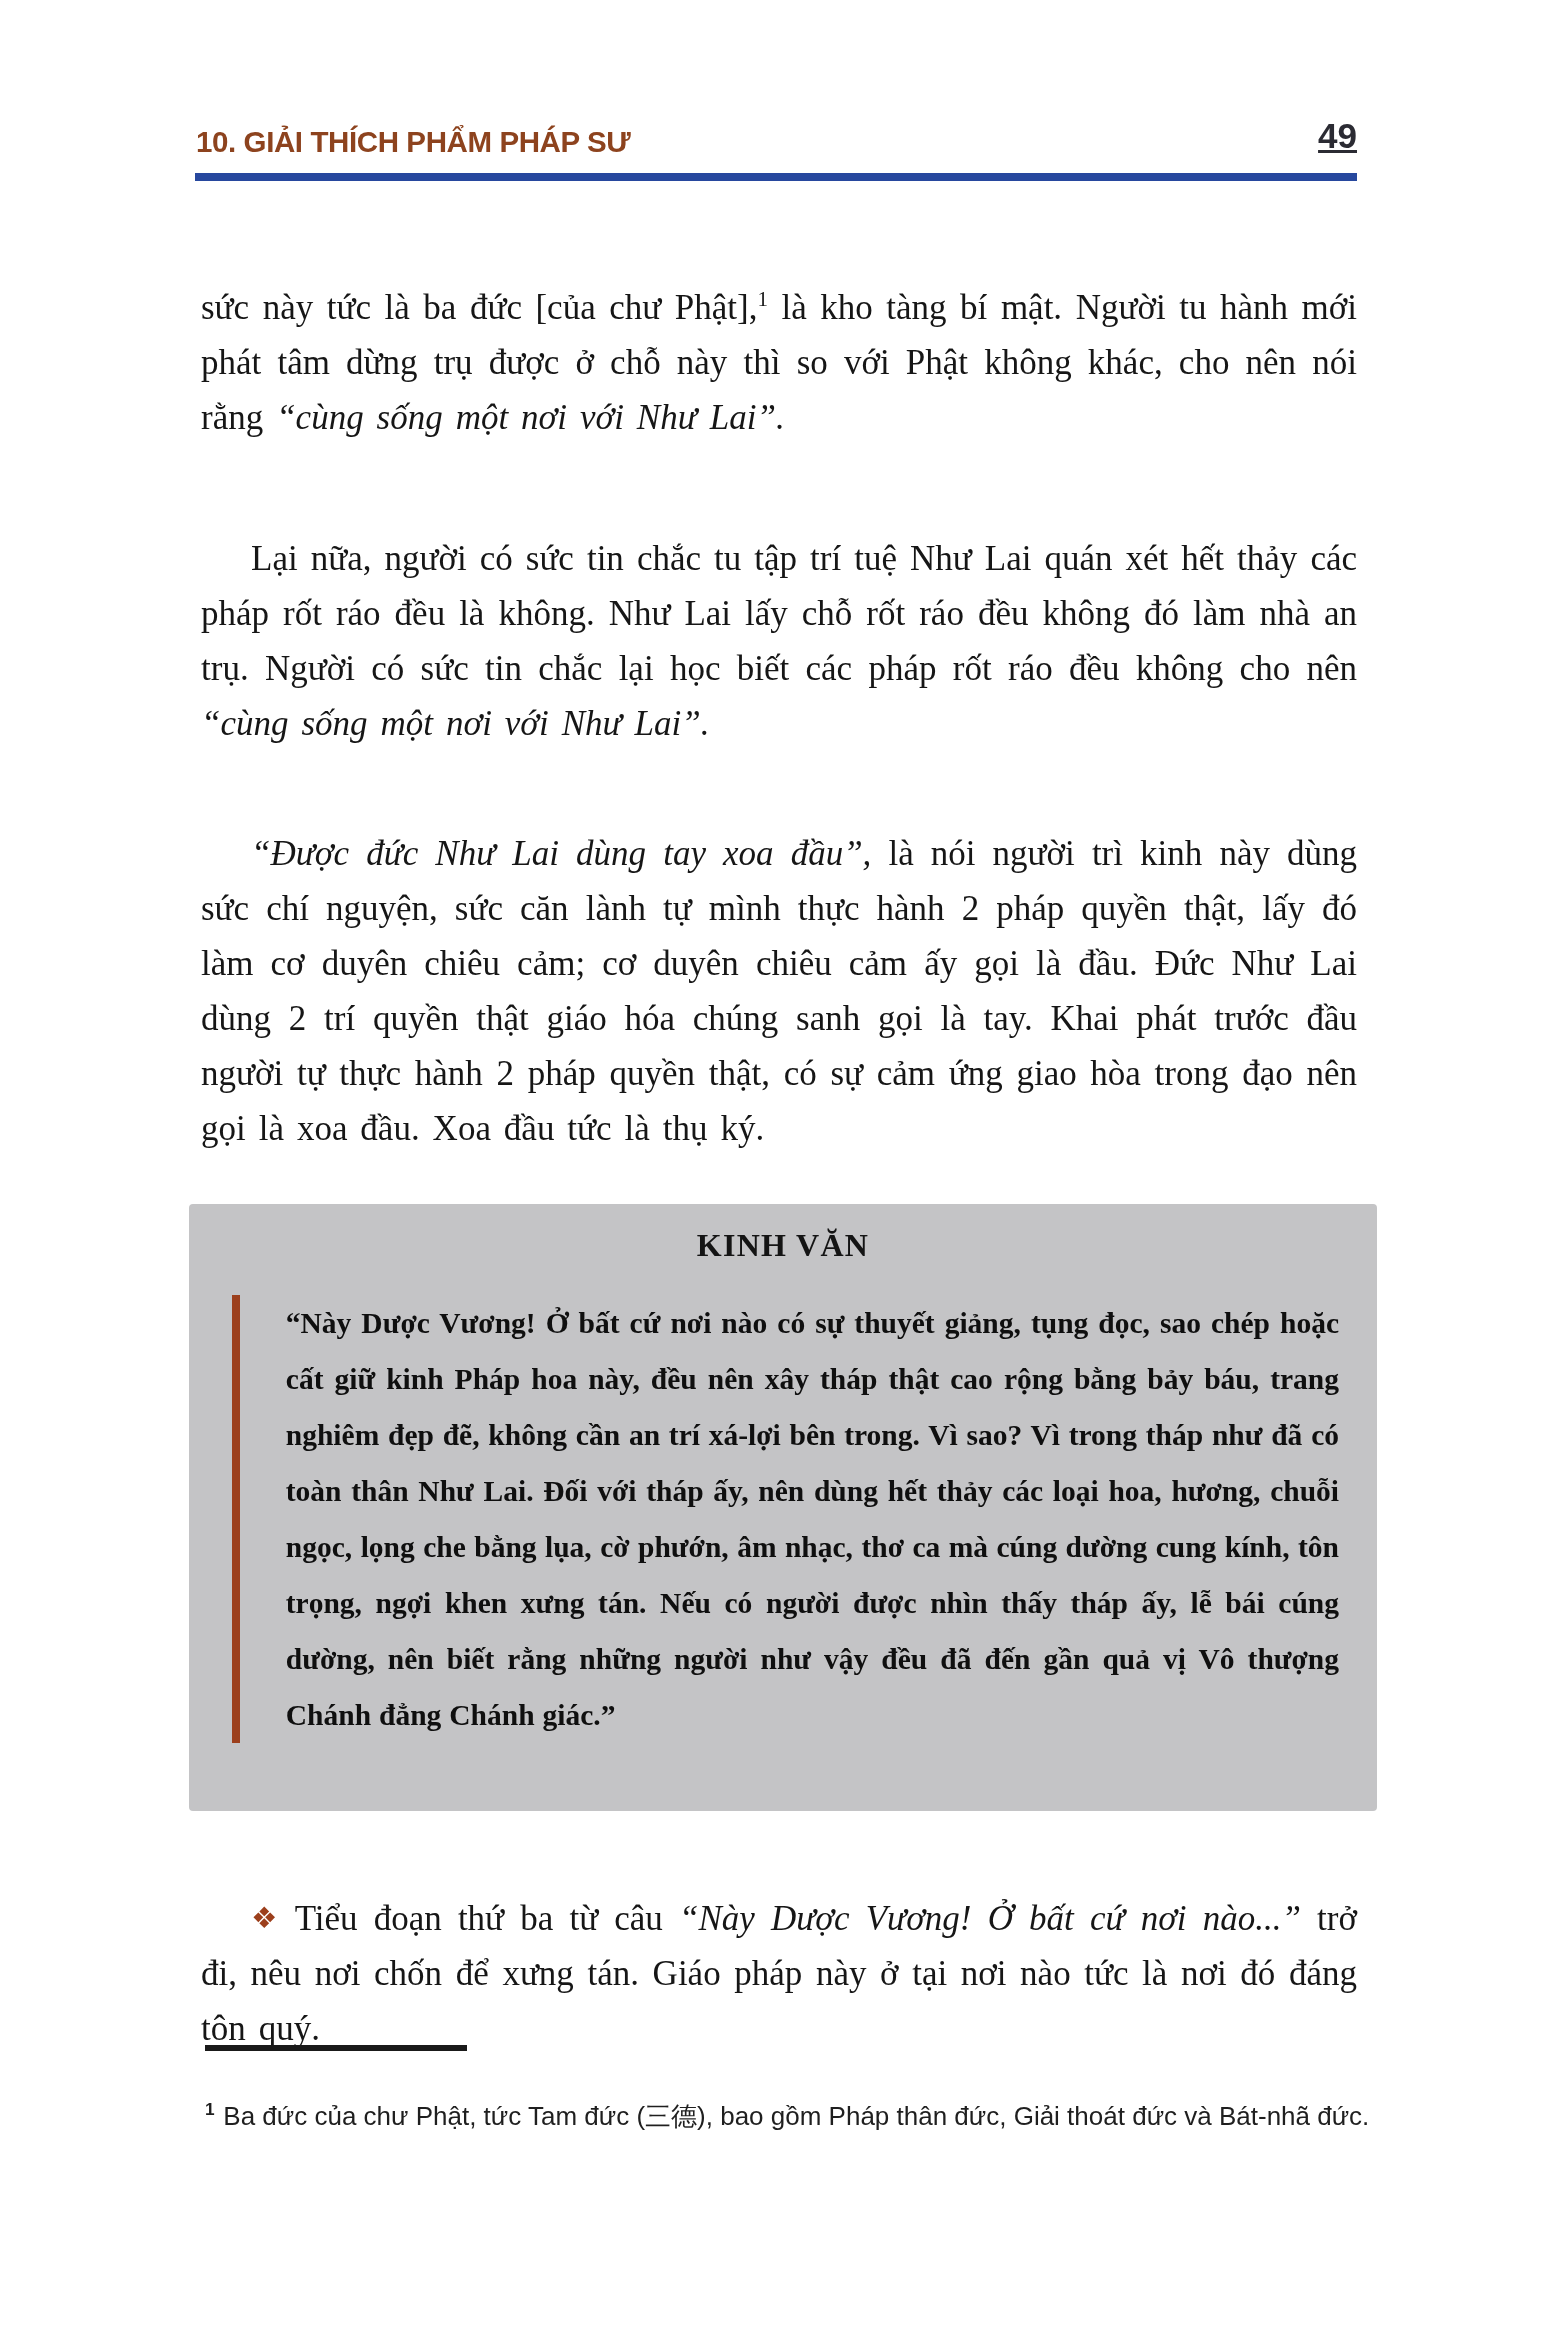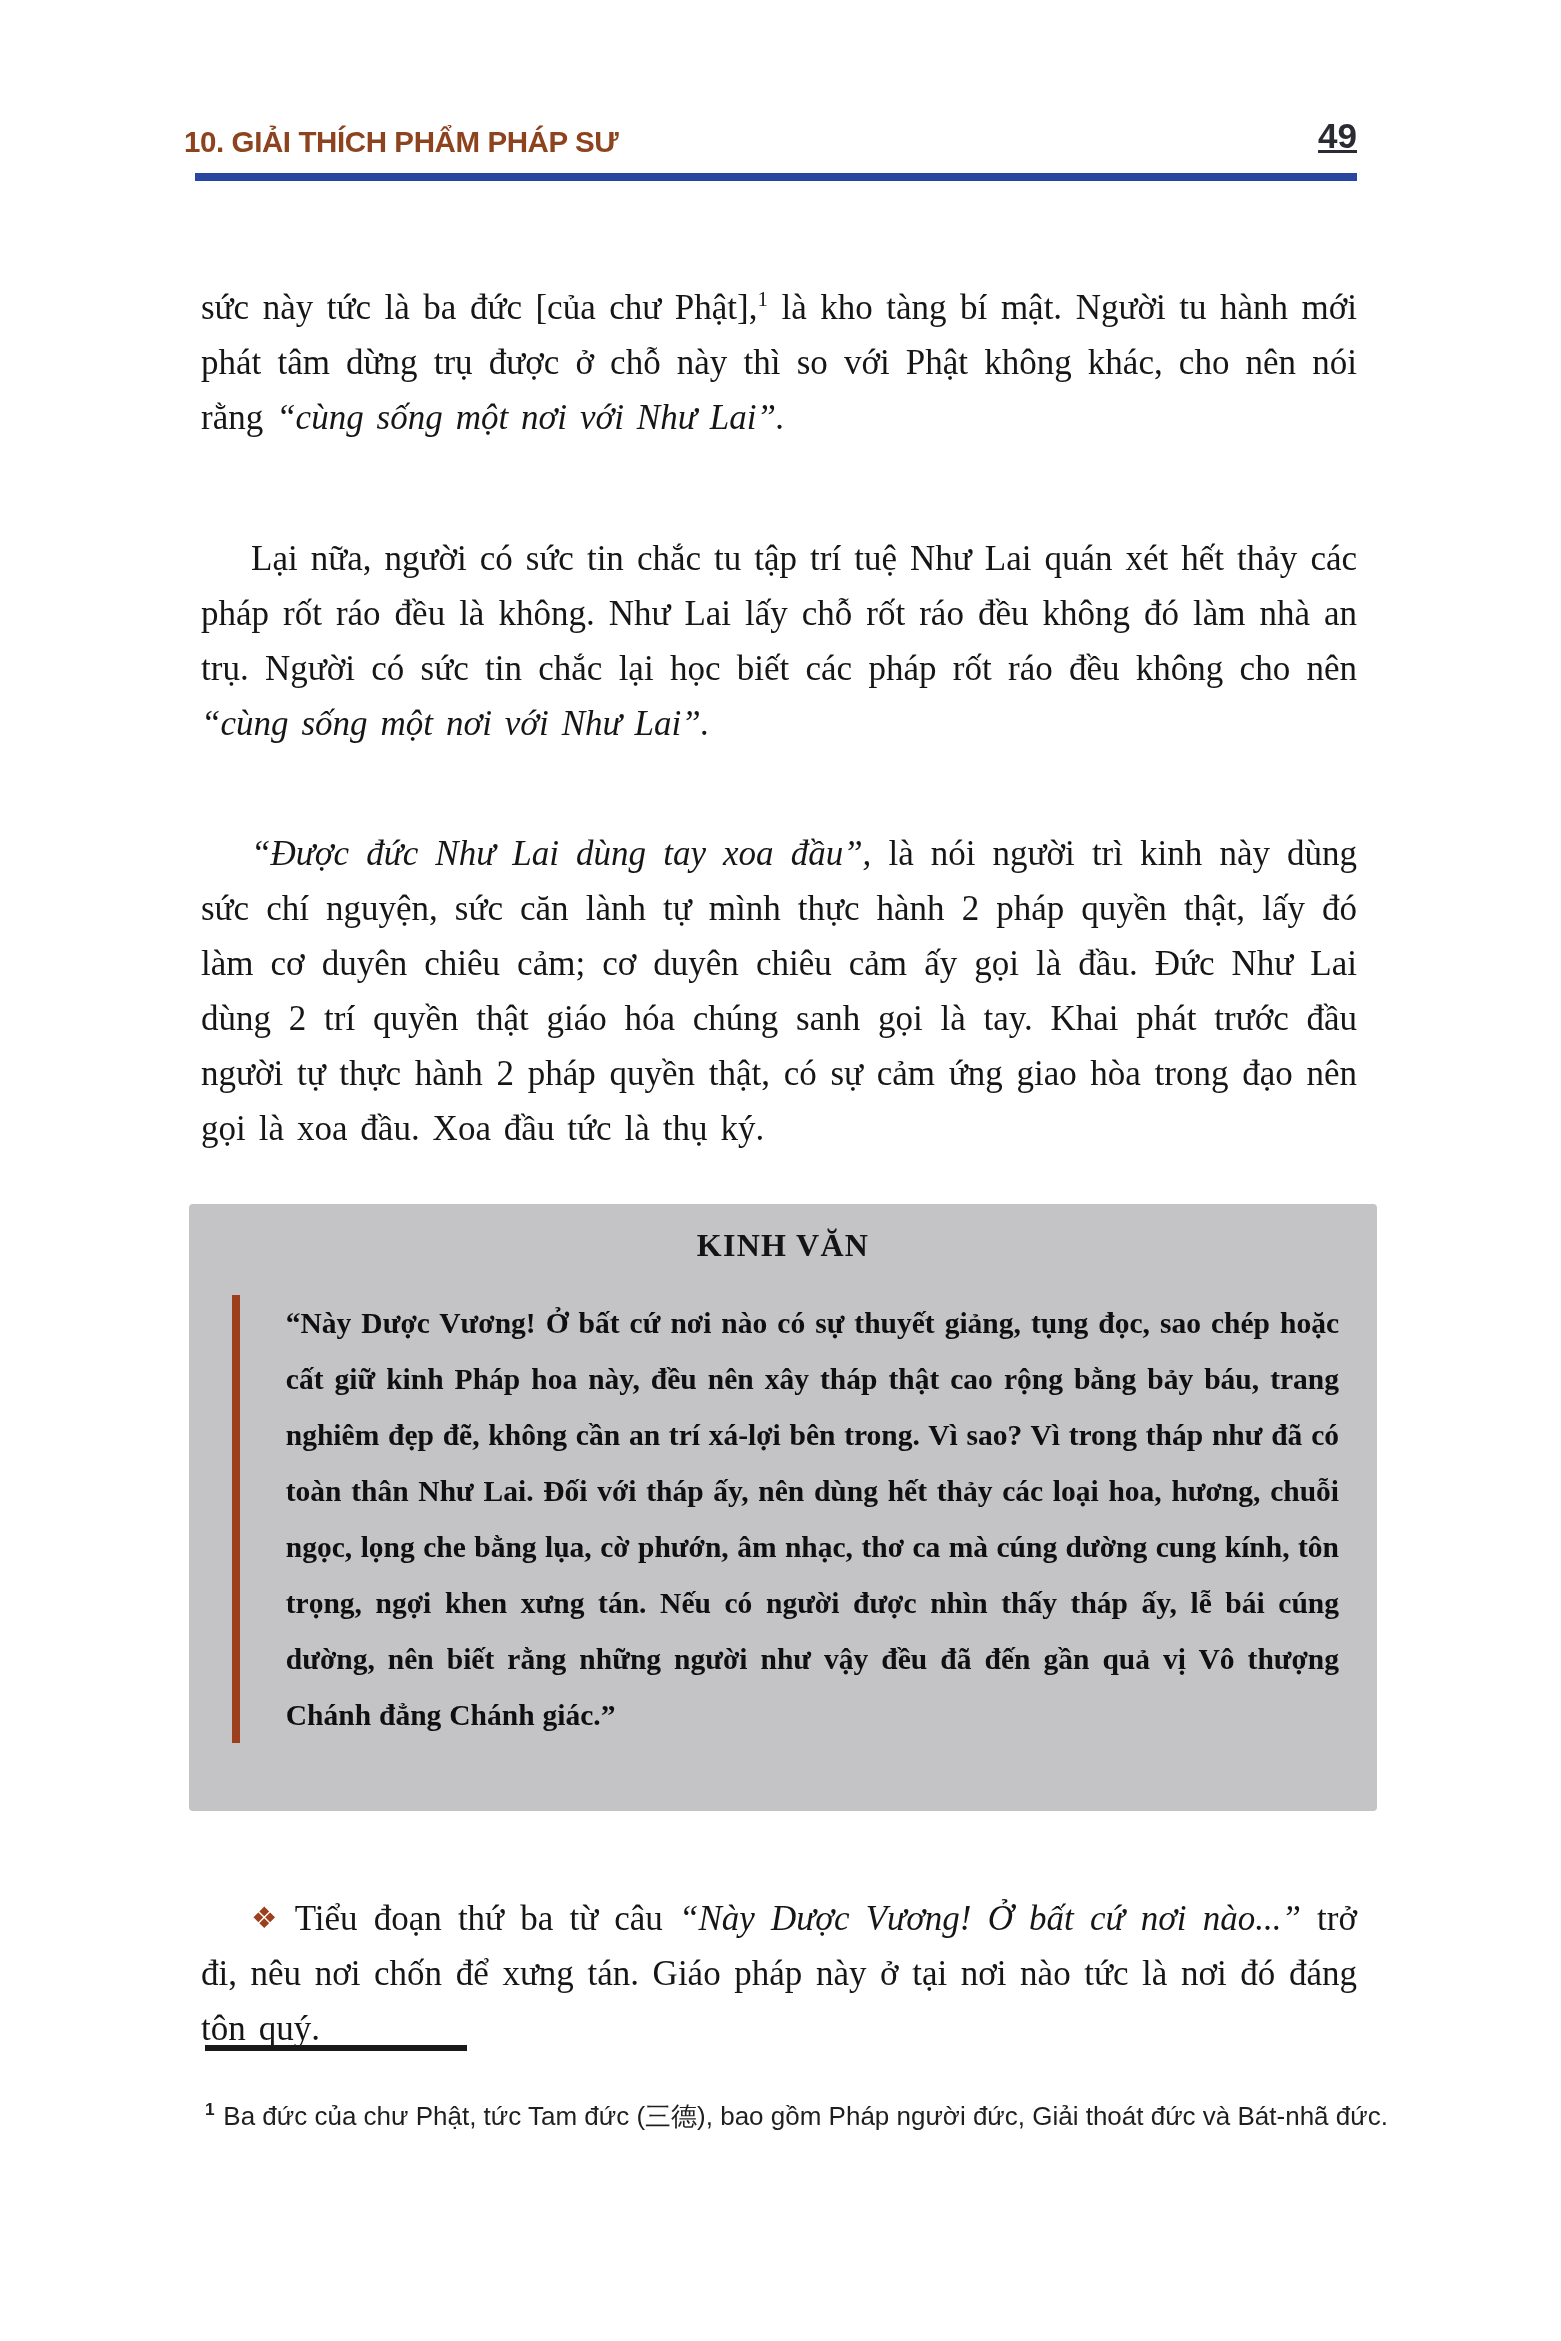--- a/index.html
+++ b/index.html
@@ -2,21 +2,21 @@
 <html style="font-size:14px"><head>
 <meta charset="utf-8">
 <style>
   html,body{margin:0;padding:0;background:#ffffff;}
   .page{
     position:relative;width:1561px;height:2342px;background:#ffffff;
     font-family:"Liberation Serif",serif;color:#1b1b1b;overflow:hidden;
   }
   
   .hdr-title{
-    position:absolute;left:184px;top:125px;
+    position:absolute;left:196px;top:125px;
     font-family:"Liberation Sans",sans-serif;font-weight:bold;
     font-size:29.5px;letter-spacing:-0.4px;color:#8d431e;white-space:nowrap;
   }
   .hdr-num{
     position:absolute;right:204px;top:116px;
     font-family:"Liberation Sans",sans-serif;font-weight:bold;
     font-size:35px;color:#2b2b33;text-decoration:underline;
   }
   .hdr-rule{
     position:absolute;left:195px;top:173px;width:1162px;height:7.8px;
@@ -85,16 +85,16 @@
     <div class="kv-heading">KINH VĂN</div>
     <div class="kv-content">
       <div class="kv-bar"></div>
       <div class="kv-text">“Này Dược Vương! Ở bất cứ nơi nào có sự thuyết giảng, tụng đọc, sao chép hoặc cất giữ kinh Pháp hoa này, đều nên xây tháp thật cao rộng bằng bảy báu, trang nghiêm đẹp đẽ, không cần an trí xá-lợi bên trong. Vì sao? Vì trong tháp như đã có toàn thân Như Lai. Đối với tháp ấy, nên dùng hết thảy các loại hoa, hương, chuỗi ngọc, lọng che bằng lụa, cờ phướn, âm nhạc, thơ ca mà cúng dường cung kính, tôn trọng, ngợi khen xưng tán. Nếu có người được nhìn thấy tháp ấy, lễ bái cúng dường, nên biết rằng những người như vậy đều đã đến gần quả vị Vô thượng Chánh đẳng Chánh giác.”</div>
     </div>
   </div>
 
   <p class="body-par p4"><span class="bullet">❖</span><span>Tiểu đoạn thứ ba từ câu </span><span class="it">“Này Dược Vương! Ở bất cứ nơi nào...”</span><span> trở đi, nêu nơi chốn để xưng tán. Giáo pháp này ở tại nơi nào tức là nơi đó đáng tôn quý.</span></p>
 
   <div class="fn-rule"></div>
-  <p class="footnote"><sup>1</sup><span>Ba đức của chư Phật, tức Tam đức (三德), bao gồm Pháp người đức, Giải thoát đức và Bát-nhã đức.</span></p>
+  <p class="footnote"><sup>1</sup><span>Ba đức của chư Phật, tức Tam đức (三德), bao gồm Pháp thân đức, Giải thoát đức và Bát-nhã đức.</span></p>
 
 </div>
 
 
 </body></html>

